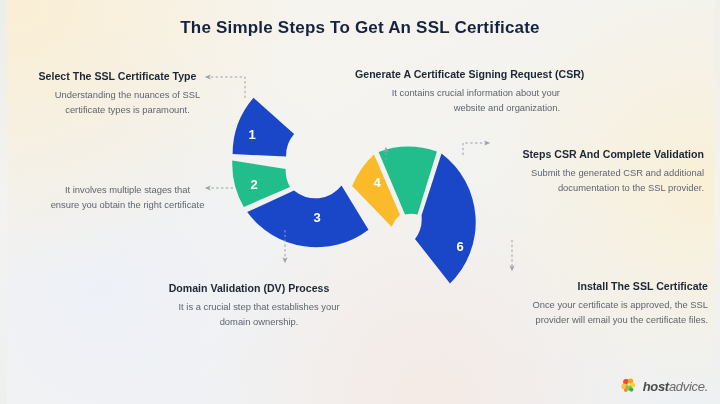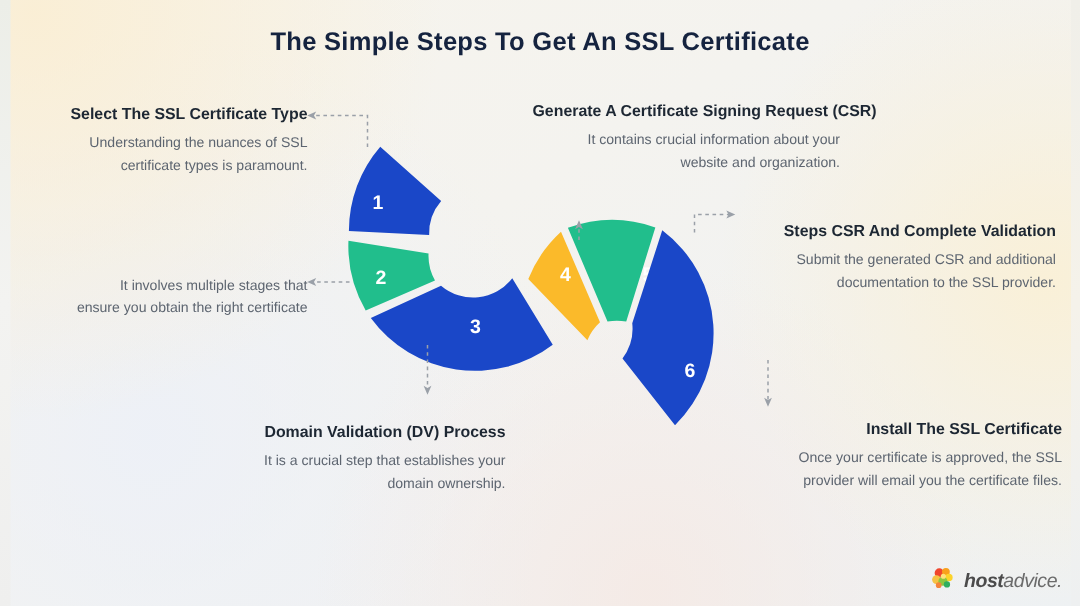--- a/index.html
+++ b/index.html
@@ -37,26 +37,26 @@
 
   
   .blk{position:absolute;}
   .blk .hd{
     font-size:10.6px;font-weight:bold;color:#1d2733;
     line-height:13px;margin:0 0 5px 0;white-space:nowrap;
   }
   .blk .bd{
     font-size:9.4px;color:#5d6570;line-height:14.5px;margin-left:20px;
   }
-  .ralign{text-align:right;}
+  .ralign{text-align:center;}
   .lalign{text-align:right;}
 
   .b1{left:30px;top:70px;width:175px;}
   .b2{left:30px;top:183px;width:175px;}
-  .b3{left:139px;top:282px;width:198px;}
+  .b3{left:150px;top:282px;width:198px;}
   .b4{left:355px;top:68px;width:205px;}
   .b5{left:492px;top:148px;width:212px;}
   .b6{left:496px;top:280px;width:212px;}
 
   
   .logo{position:absolute;right:12px;bottom:8px;display:flex;align-items:center;gap:4px;}
   .logo .wordmark{
     font-size:13px;font-weight:bold;font-style:italic;color:#4b4b4b;letter-spacing:-.3px;
   }
   .logo .wordmark .light{font-weight:normal;color:#6b6b6b;}

